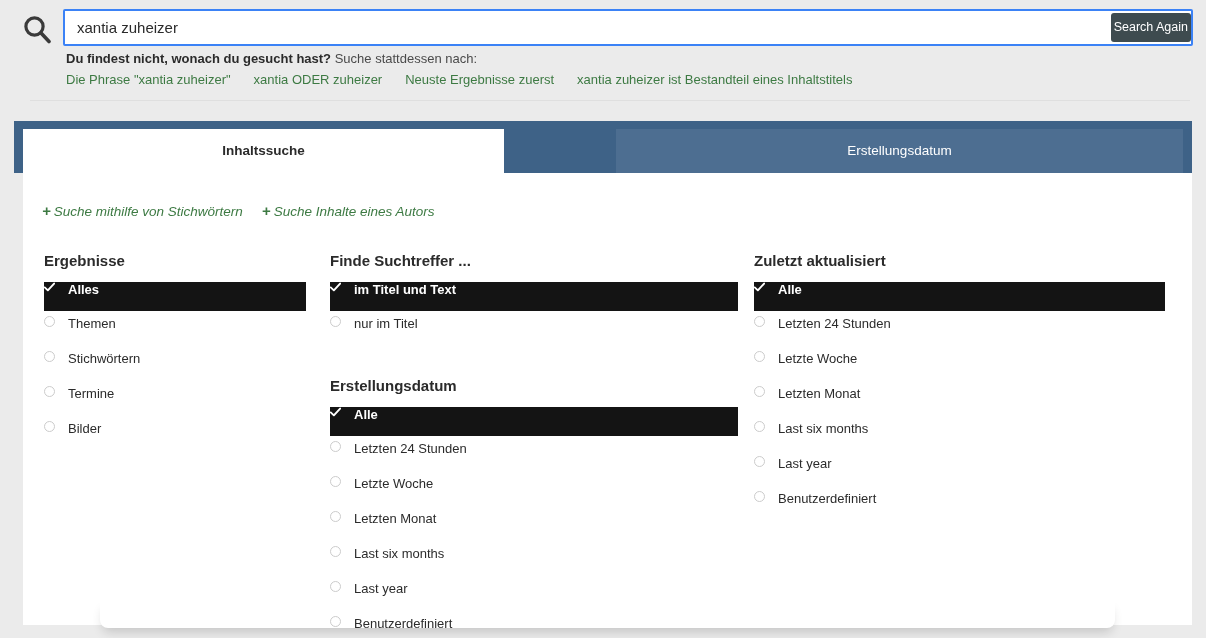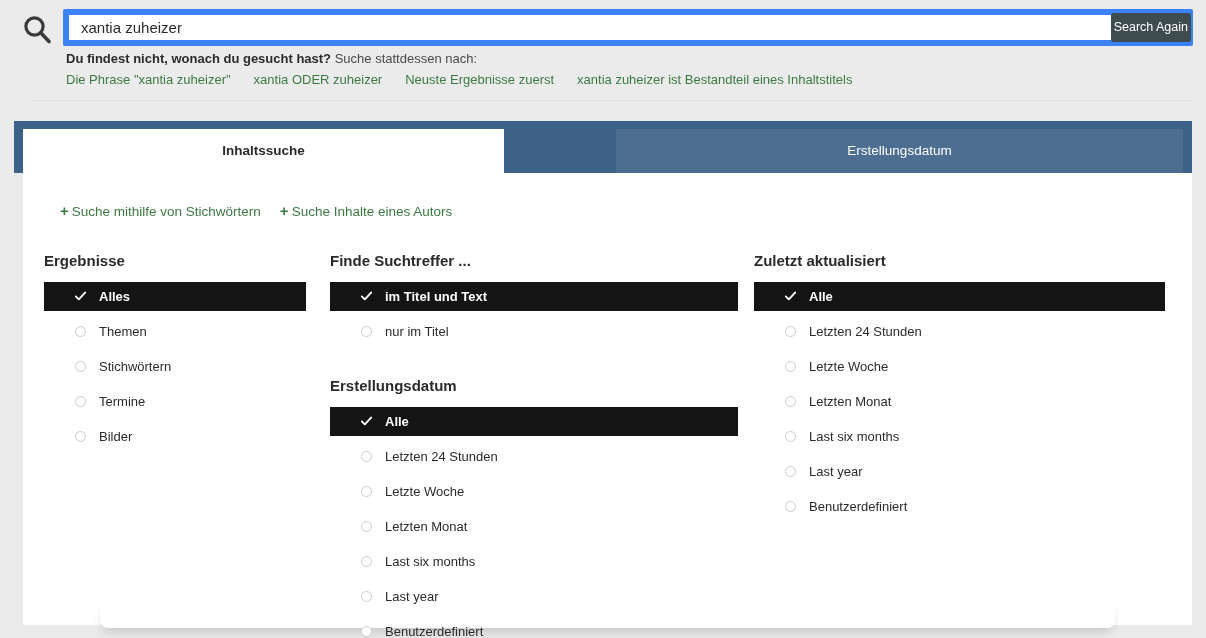--- a/index.html
+++ b/index.html
@@ -30,21 +30,21 @@
     position: absolute;
     left: 22px; top: 5px;
     width: 30px; height: 30px;
   }
   #search-icon svg { display: block; }
   #search-input {
     position: absolute;
     left: 63px; top: 0;
     width: 1130px; height: 37px;
     background: #ffffff;
-    border: 6px solid #3b82f6;
+    border: 2px solid #3b82f6;
     border-radius: 2px;
     padding: 0 12px;
     font-family: "Liberation Sans", sans-serif;
     font-size: 15px;
     color: #2b2b2b;
     outline: none;
   }
   #search-again-button {
     position: absolute;
     right: 15px; top: 4px;
@@ -138,23 +138,24 @@
     left: 100px; top: 600px;
     width: 1015px; height: 28px;
     background: #ffffff;
     border-radius: 0 0 8px 8px;
     box-shadow: 0 7px 11px -3px rgba(0,0,0,0.16);
   }
 
   
   #quick-links {
     position: absolute;
-    left: 60px; top: 202px;
+    left: 42px; top: 202px;
     white-space: nowrap;
     height: 20px;
+    font-style: italic;
   }
   .quick-link {
     color: #3d7a43;
     text-decoration: none;
     font-size: 13.5px;
     margin-right: 19px;
     cursor: pointer;
   }
   .quick-link .plus {
     font-weight: bold;
@@ -173,24 +174,24 @@
     font-size: 15px;
     color: #2b2b2b;
     margin: 0 0 12px 0;
     line-height: 18px;
   }
   .group + .group { margin-top: 31px; }
 
   .opt {
     height: 30px;
     display: flex;
-    align-items: center;
+    align-items: flex-start;
     font-size: 13px;
     cursor: pointer;
-    padding-left: 31px;
+    padding-left: 0;
   }
   .opt.selected {
     background: #141414;
     color: #ffffff;
     font-weight: bold;
     height: 29px;
   }
   .opt:not(.selected) { margin-top: 5px; color: #2b2b2b; }
 
   .radio-dot {

